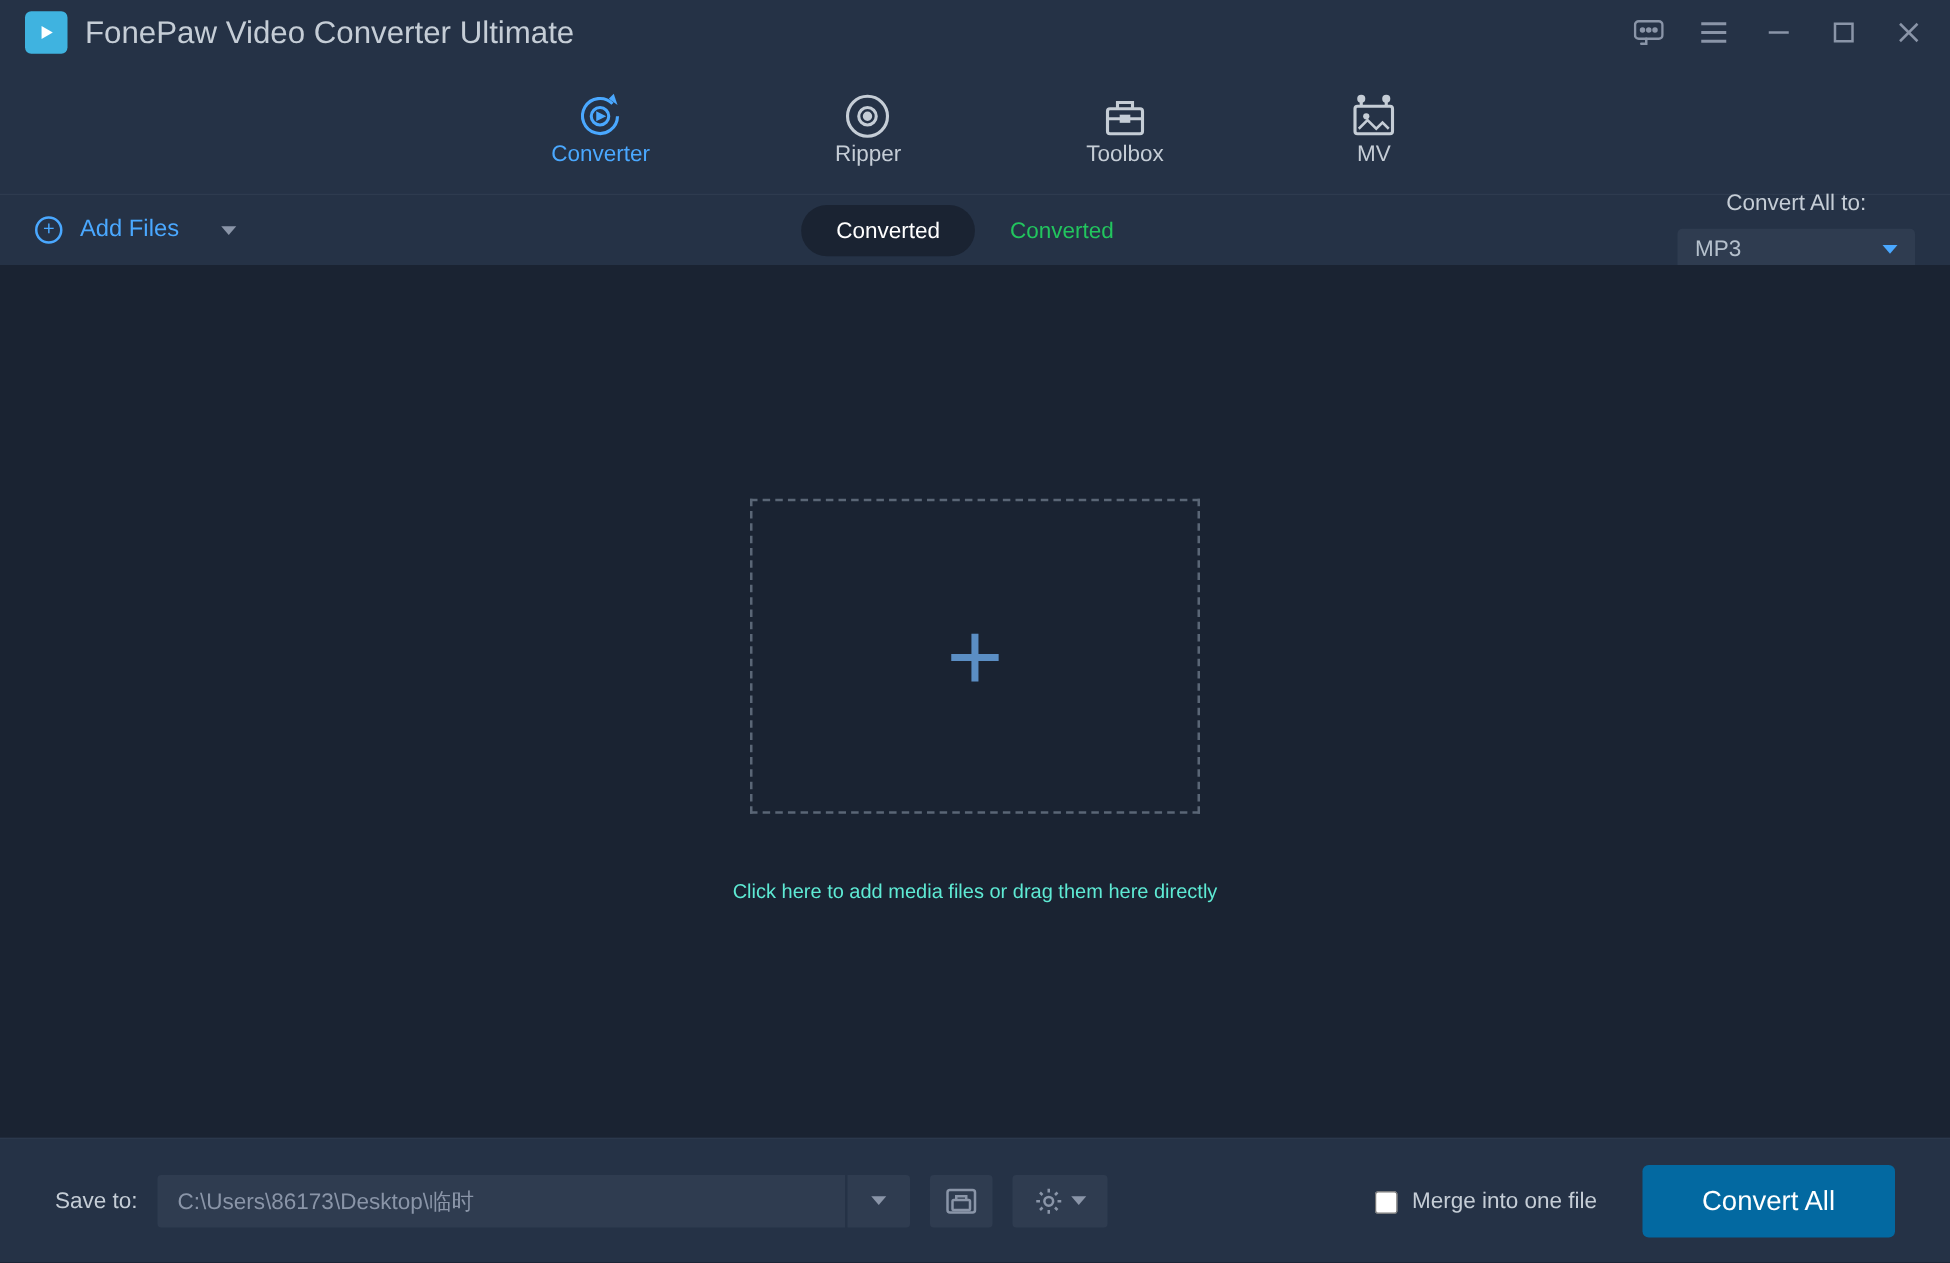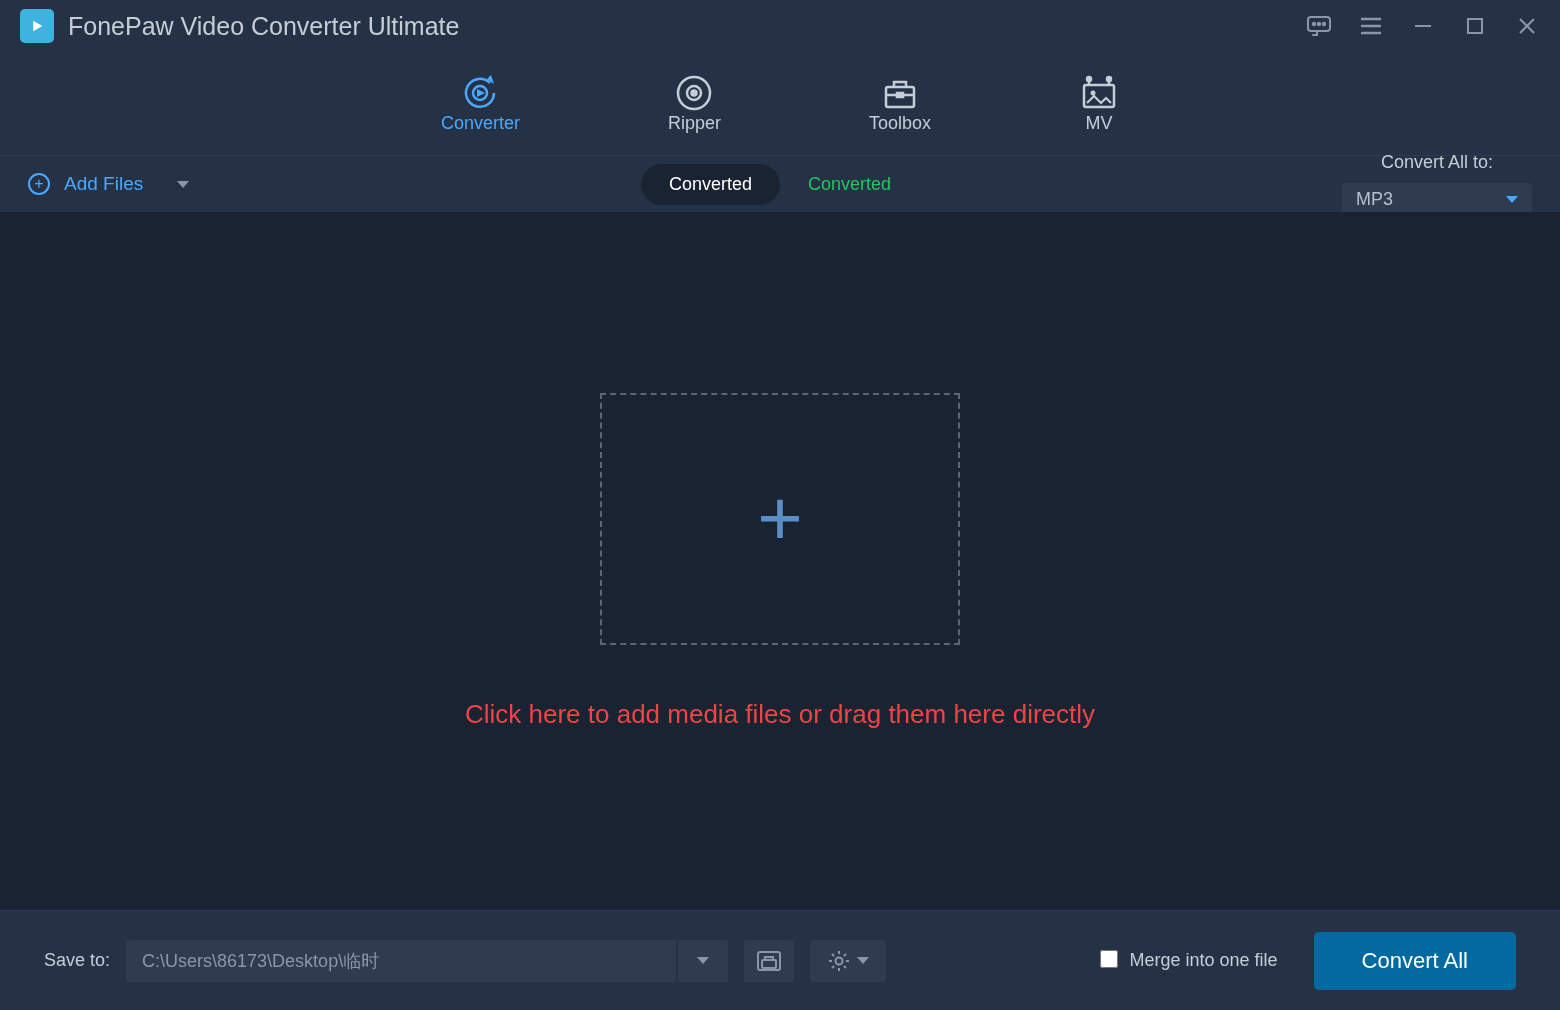--- a/index.html
+++ b/index.html
@@ -143,21 +143,21 @@
   display: flex;
   align-items: center;
   justify-content: center;
   cursor: pointer;
 }
 .dropzone .plus {
   font-size: 78px;
   font-weight: 200;
   color: #5b8ec4;
 }
-.drop-text { font-size: 26px; color: #ef4444; }
+.drop-text { font-size: 16px; color: #5eead4; }
 .footer {
   height: 100px;
   background: #253246;
   display: flex;
   align-items: center;
   padding: 0 44px;
   gap: 16px;
   border-top: 1px solid #2e3b4f;
 }
 .save-label { font-size: 18px; color: #c5cdd6; }
@@ -190,21 +190,21 @@
   display: flex;
   align-items: center;
   justify-content: center;
   cursor: pointer;
   border-radius: 3px;
 }
 .settings-btn { width: 76px; gap: 6px; }
 .merge {
   margin-left: auto;
   display: flex;
-  align-items: flex-start;
+  align-items: flex-end;
   gap: 12px;
   font-size: 18px;
   cursor: pointer;
 }
 .merge input { width: 18px; height: 18px; accent-color: #4aa8ff; }
 .convert-all-btn {
   background: #0369a1;
   color: #fff;
   font-size: 22px;
   padding: 16px 48px;

